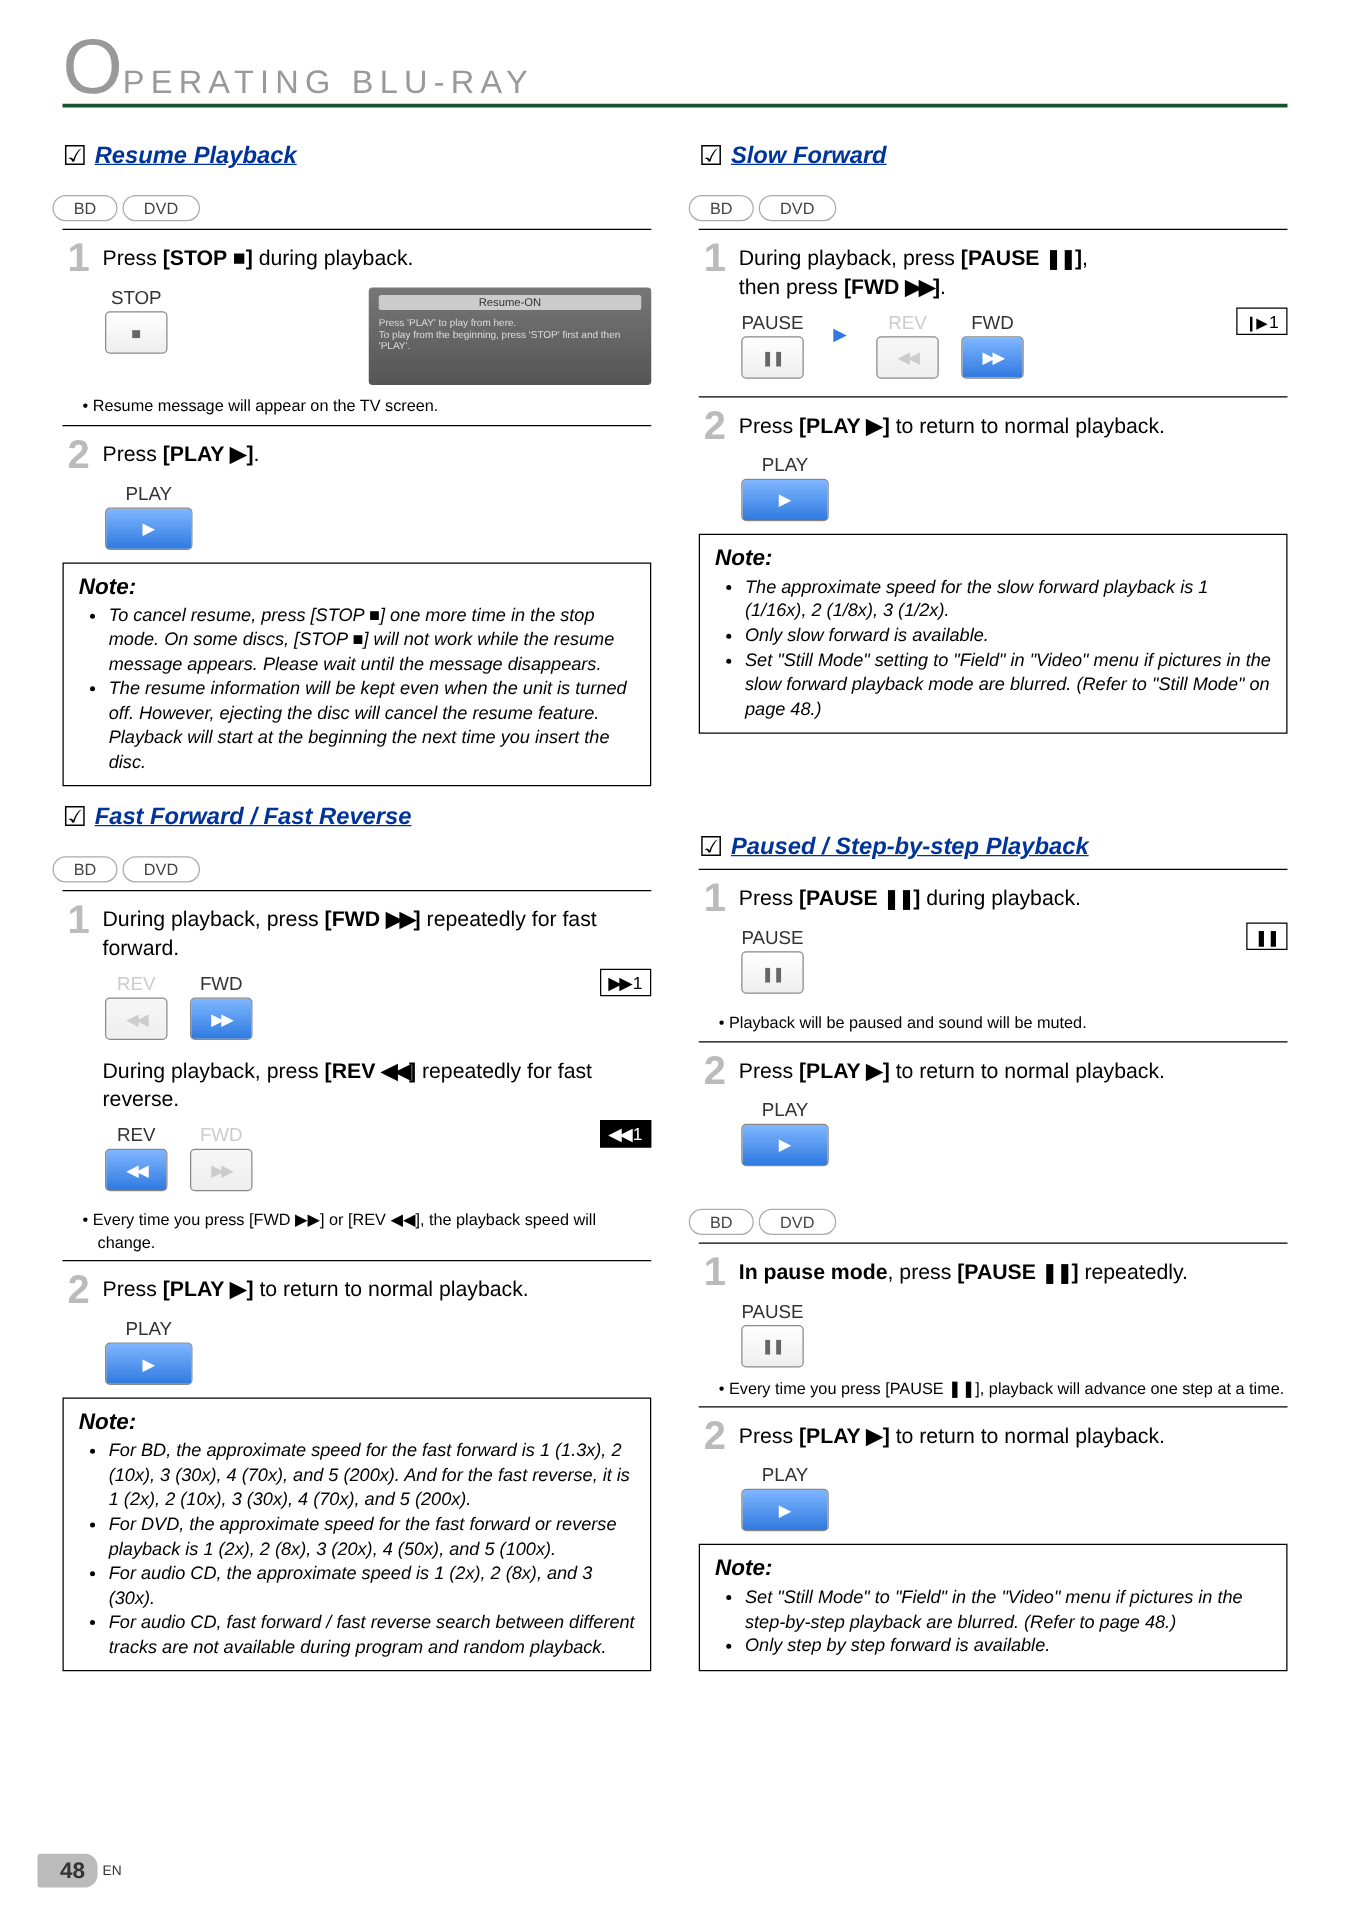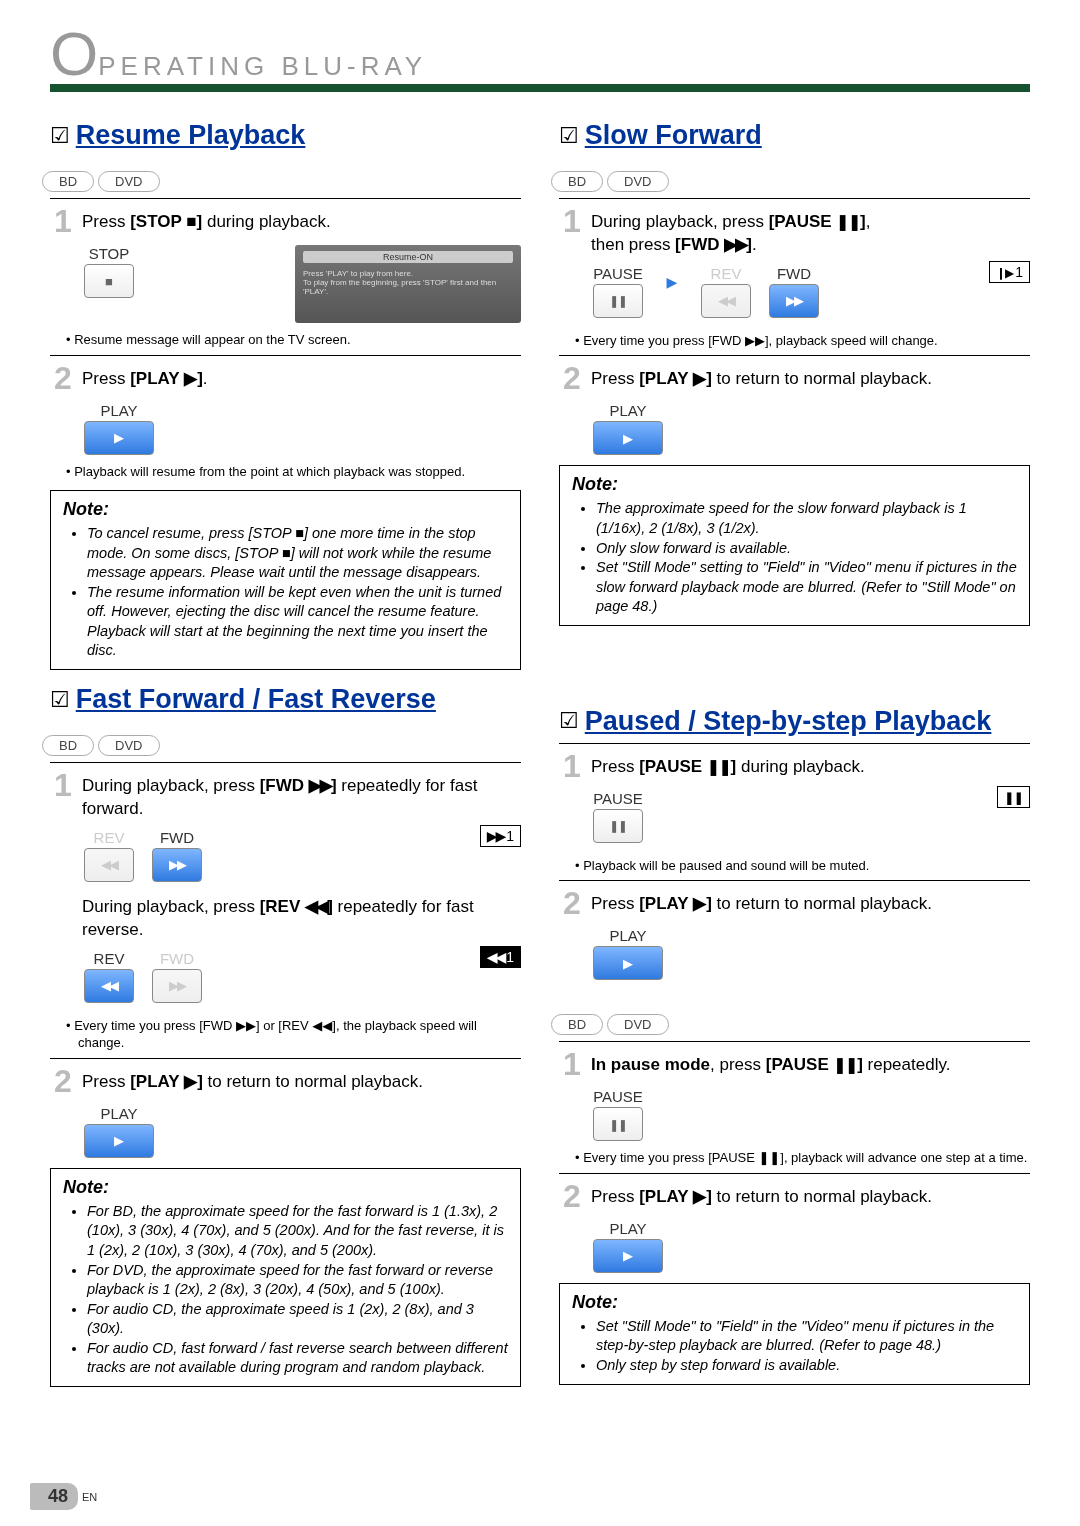--- a/index.html
+++ b/index.html
@@ -6,21 +6,21 @@
   body {
     width: 1080px;
     height: 1526px;
     background: #fff;
     font-family: "Segoe UI", Arial, sans-serif;
     color: #000;
     padding: 35px 50px 20px 50px;
     position: relative;
   }
   .page-header {
-    border-bottom: 8px solid #14532d;
+    border-bottom: 3px solid #14532d;
     padding-bottom: 2px;
     margin-bottom: 18px;
   }
   .page-header .big-o {
     font-size: 62px;
     color: #999;
     font-weight: 400;
     line-height: 0.6;
     display: inline-block;
     vertical-align: baseline;
@@ -44,22 +44,23 @@
     margin-bottom: 4px;
   }
   .chk {
     font-size: 22px;
     margin-right: 6px;
     line-height: 1;
   }
   .section-title {
     color: #003499;
     font-weight: bold;
-    font-size: 27px;
+    font-size: 19px;
     text-decoration: underline;
+    font-style: italic;
   }
   .disc-row { display: flex; gap: 4px; margin-bottom: 6px; margin-left: -8px;}
   .disc-badge {
     border: 1.5px solid #aaa;
     border-radius: 12px;
     padding: 2px 16px;
     font-size: 13px;
     font-weight: normal;
     color: #444;
     position: relative;
@@ -211,21 +212,20 @@
       </span>
     </div>
     <div class="btn-wrap">
       <div class="btn-group">
         <span class="btn-label">PLAY</span>
         <span class="btn blue">
             <span class="sym-play"></span>
           </span>
       </div>
     </div>
-    <div class="bullet-note">•   Playback will resume from the point at which playback was stopped.</div>
     <div class="note-box">
       <div class="note-head">Note:</div>
       <ul>
         <li>To cancel resume, press [STOP ■] one more time in the stop mode. On some discs, [STOP ■] will not work while the resume message appears. Please wait until the message disappears.</li>
         <li>The resume information will be kept even when the unit is turned off. However, ejecting the disc will cancel the resume feature. Playback will start at the beginning the next time you insert the disc.</li>
       </ul>
     </div>
 
     <div class="section-title-row" style="margin-top:14px;">
       <span class="chk">☑</span>
@@ -349,21 +349,20 @@
           </span>
         </div>
       <div class="btn-group">
           <span class="btn-label">FWD</span>
           <span class="btn blue" style="width:50px;">
             <span class="sym-ff"></span>
           </span>
         </div>
     </div>
     <div style="clear:both"></div>
-    <div class="bullet-note">• Every time you press [FWD ▶▶], playback speed will change.</div>
     <div class="hr"></div>
     <div class="step">
       <span class="stepnum">2</span>
       <span class="steptext">
         <span>Press </span><b><span>[PLAY </span><span class="sym-play"></span>]</b><span> to return to normal playback.</span>
       </span>
     </div>
     <div class="btn-wrap">
       <div class="btn-group">
           <span class="btn-label">PLAY</span>

